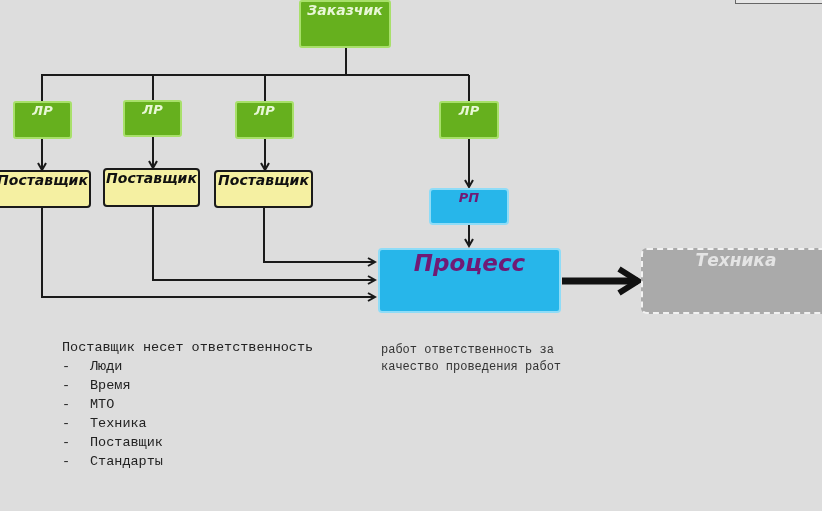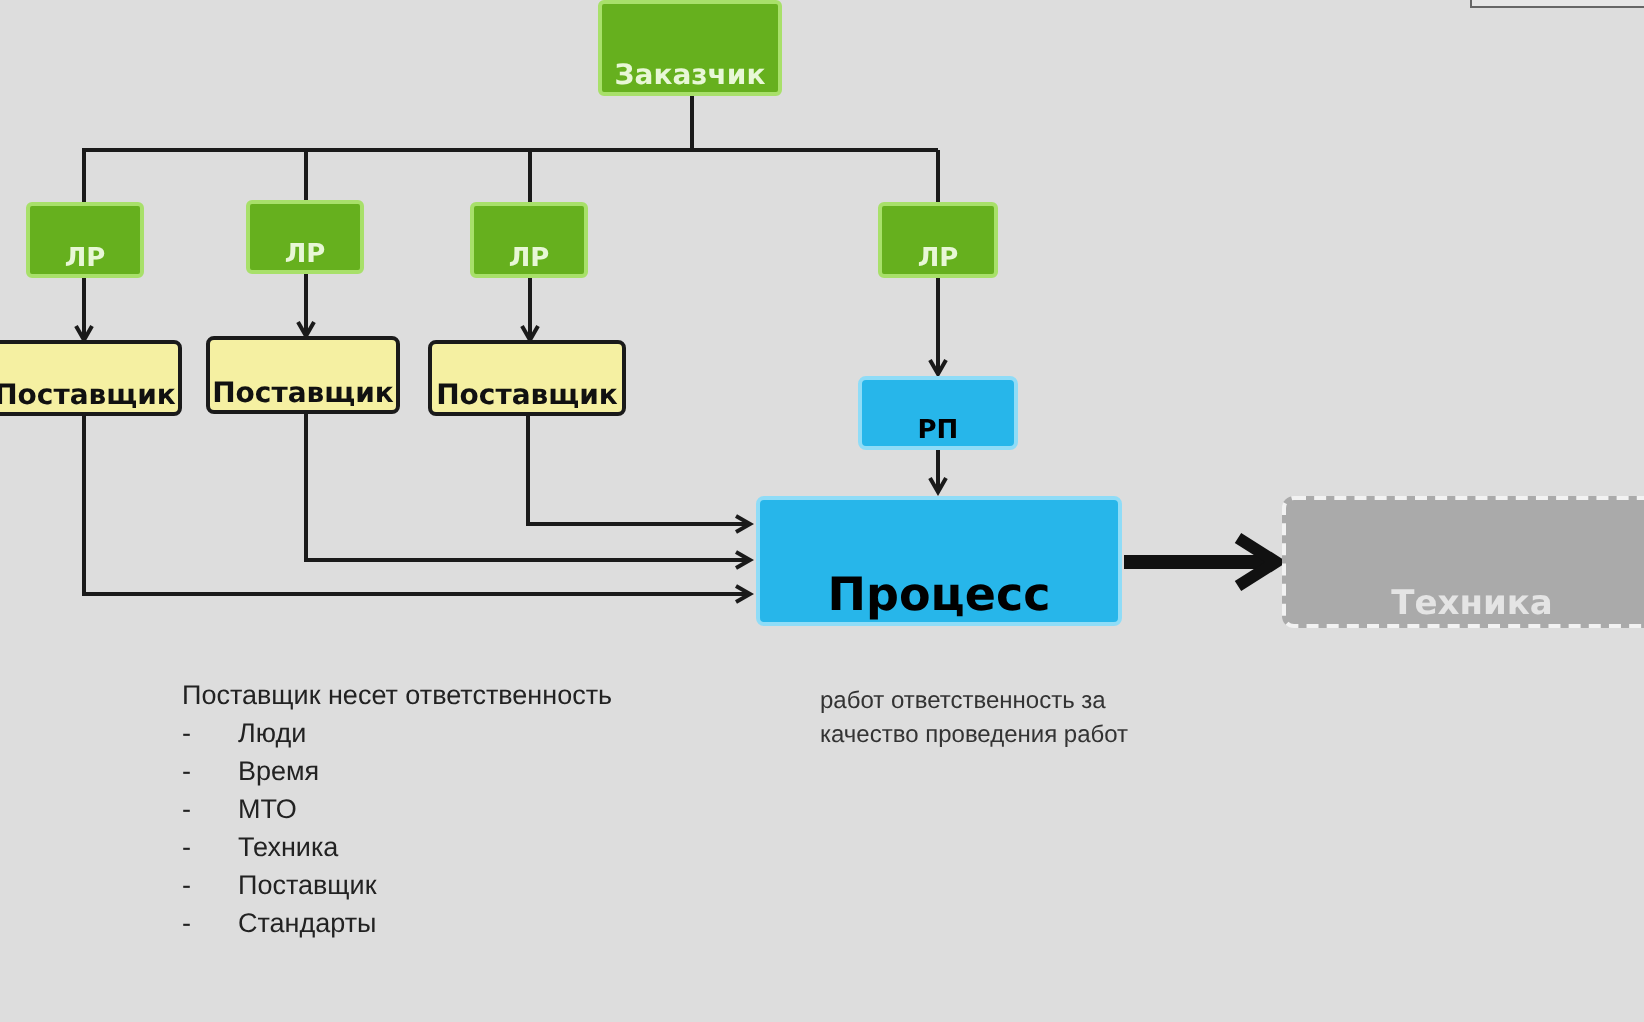--- a/index.html
+++ b/index.html
@@ -3,45 +3,45 @@
 <meta charset="utf-8">
 <style>
   html, body { margin: 0; padding: 0; }
   body {
     width: 822px; height: 511px; position: relative; overflow: hidden;
     background: #dddddd;
     font-family: "DejaVu Sans", "Liberation Sans", sans-serif;
   }
   .box {
     position: absolute; box-sizing: border-box;
-    display: flex; align-items: flex-end; justify-content: center;
-    font-weight: bold; white-space: nowrap;
+    display: flex; align-items: flex-start; justify-content: center;
+    font-weight: bold; white-space: nowrap; font-style: italic;
   }
   .green {
     background: #66b01e; color: #e8f7d6;
     border: 2px solid #a8e06a; border-radius: 3px;
     font-size: 13px;
   }
   .yellow {
     background: #f5f0a2; color: #111;
     border: 2px solid #1a1a1a; border-radius: 4px;
     font-size: 14px;
   }
   .blue {
-    background: #27b6ea; color: #000000;
+    background: #27b6ea; color: #701a75;
     border: 2px solid #8fdcf7; border-radius: 4px;
   }
   .client {
     background: #aaaaaa; color: #e4e4e4;
     border: 2px dashed #f2f2f2; border-radius: 6px;
     font-size: 17px;
   }
   svg.lines { position: absolute; left: 0; top: 0; }
   .note {
-    position: absolute; color: #222; font-family: Liberation Sans, sans-serif; margin-left: 29px;
+    position: absolute; color: #222; font-family: Liberation Mono, monospace;
   }
   .note1 { left: 62px; top: 338px; font-size: 13.5px; line-height: 19px; }
   .note1 ul { list-style: none; margin: 0; padding: 0; }
   .note1 li { display: flex; }
   .note1 .dash { width: 28px; }
   .note2 { left: 381px; top: 342px; font-size: 12px; line-height: 17px; color: #333; }
   .frame-edge {
     position: absolute; left: 735px; top: -2px; width: 86px; height: 5px;
     border: 1px solid #666; border-top: none; background: #e6e6e6;
   }

